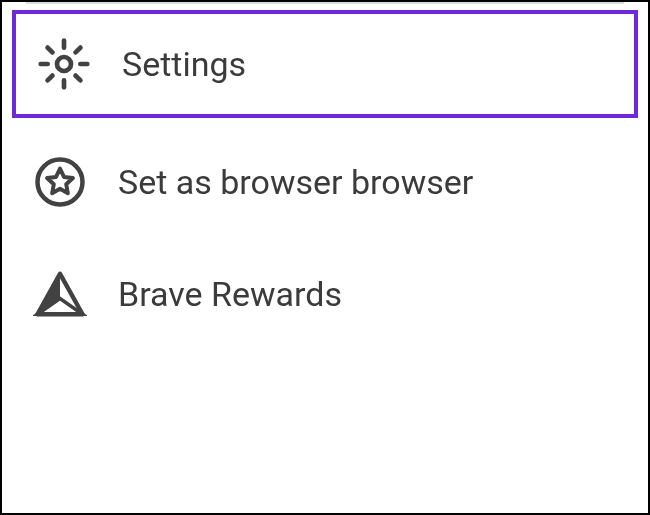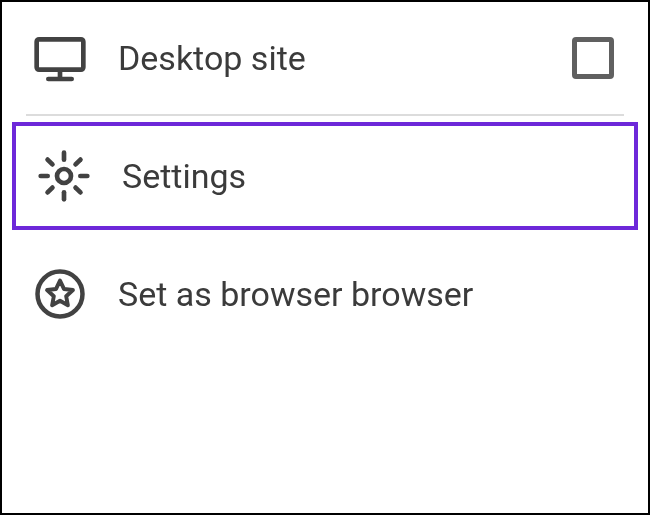--- a/index.html
+++ b/index.html
@@ -54,31 +54,20 @@
       border: 4px solid #6d28d9;
       margin: 6px 10px 8px 10px;
       padding: 22px 20px;
     }
   </style>
 </head>
 <body>
 
 <div class="container">
 
-  <div class="menu-item">
-    <span class="icon">
-      <svg width="56" height="56" viewBox="0 0 48 48">
-        <rect x="4" y="8" width="40" height="26" rx="2" fill="none" stroke="#424242" stroke-width="4"></rect>
-        <line x1="24" y1="34" x2="24" y2="42" stroke="#424242" stroke-width="4"></line>
-        <line x1="14" y1="42" x2="34" y2="42" stroke="#424242" stroke-width="4" stroke-linecap="round"></line>
-      </svg>
-    </span>
-    <span class="label">Desktop site</span>
-    <span class="checkbox"></span>
-  </div>
 
   <div class="divider"></div>
 
   <div class="menu-item highlight">
     <span class="icon">
       <svg width="56" height="56" viewBox="0 0 48 48">
         <circle cx="24" cy="24" r="6" fill="none" stroke="#424242" stroke-width="4"></circle>
         <g stroke="#424242" stroke-width="4" stroke-linecap="round">
           <line x1="24" y1="4" x2="24" y2="10"></line>
           <line x1="24" y1="38" x2="24" y2="44"></line>
@@ -97,14 +86,24 @@
   <div class="menu-item">
     <span class="icon">
       <svg width="54" height="54" viewBox="0 0 48 48">
         <circle cx="24" cy="24" r="20" fill="none" stroke="#424242" stroke-width="4"></circle>
         <path d="M24 12 L27.5 19.5 L35.5 20.5 L29.5 26 L31 34 L24 30 L17 34 L18.5 26 L12.5 20.5 L20.5 19.5 Z" fill="none" stroke="#424242" stroke-width="3.5" stroke-linejoin="round"></path>
       </svg>
     </span>
     <span class="label">Set as browser browser</span>
   </div>
 
+  <div class="menu-item">
+    <span class="icon">
+      <svg width="54" height="54" viewBox="0 0 48 48">
+        <path d="M24 6 L44 42 L4 42 Z" fill="none" stroke="#424242" stroke-width="4" stroke-linejoin="round"></path>
+        <path d="M24 6 L24 28 L4 42 Z" fill="#424242"></path>
+        <path d="M24 28 L44 42 L4 42 Z" fill="none" stroke="#424242" stroke-width="3"></path>
+      </svg>
+    </span>
+    <span class="label">Brave Rewards</span>
+  </div>
 
 </div>
 
 </body></html>

